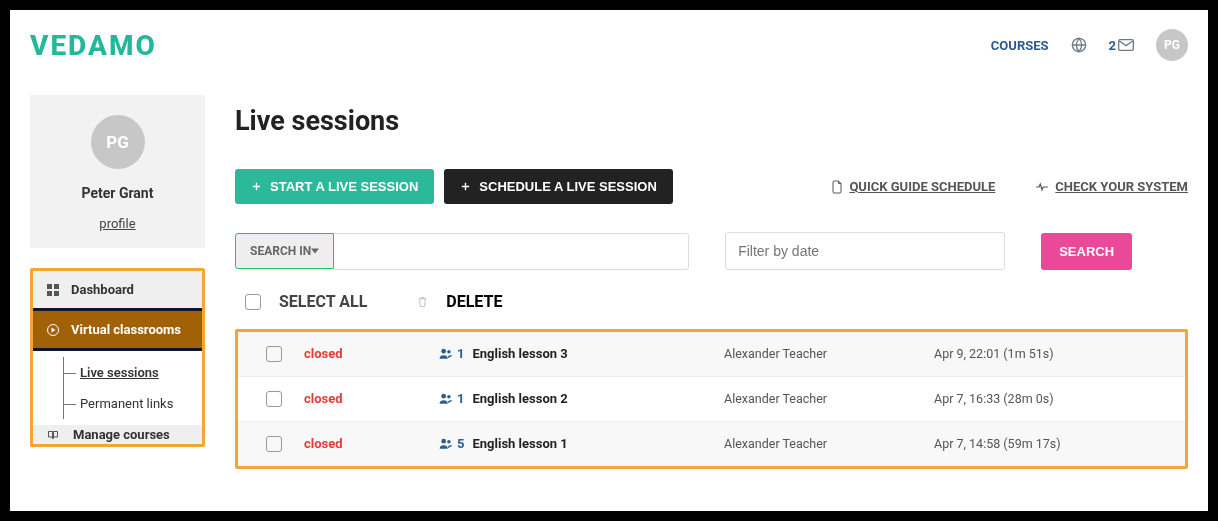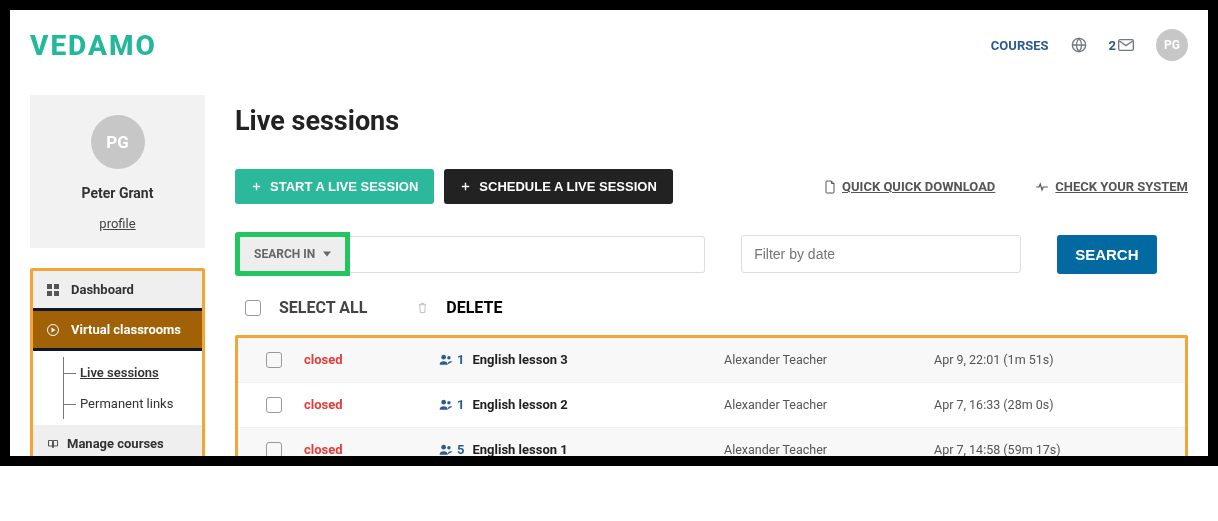--- a/index.html
+++ b/index.html
@@ -1,17 +1,17 @@
 <!DOCTYPE html>
 <html><head>
 <meta charset="utf-8">
 <style>
   * { box-sizing: border-box; margin: 0; padding: 0; }
   body { font-family: -apple-system, "Segoe UI", Roboto, Arial, sans-serif; background:#fff; color:#333; }
-  .frame { width:1218px; height:466px; border:10px solid #000; margin:0 auto; padding:15px 20px 0 20px; overflow:hidden; }
+  .frame { width:1218px; height:521px; border:10px solid #000; margin:0 auto; padding:15px 20px 0 20px; overflow:hidden; }
 
   
   .top { display:flex; justify-content:space-between; align-items:center; height:40px; margin-bottom:30px; }
   .logo { font-size:28px; font-weight:800; letter-spacing:2px; color:#24b89a; }
   .top-right { display:flex; align-items:center; gap:22px; }
   .top-link { color:#2c5a8f; font-weight:700; font-size:13px; }
   .glyph { color:#6f7a86; font-size:16px; }
   .avatar-sm { width:32px; height:32px; border-radius:50%; background:#c7c7c7; color:#fff; display:flex; align-items:center; justify-content:center; font-size:12px; font-weight:700; }
 
   .cols { display:flex; gap:30px; }
@@ -26,39 +26,39 @@
   .nav-item { background:#efefef; padding:11px 14px; font-size:13px; font-weight:700; color:#333; display:flex; align-items:center; gap:10px; border-bottom:3px solid #0f172a; }
   .nav-item .ic { width:14px; display:inline-block; color:#555; }
   .nav-active { background:#a16207; color:#fff; }
   .nav-active .ic { color:#fff; }
   .sub { background:#fff; padding:6px 0 6px 30px; }
   .tree { border-left:1px solid #777; padding:0; }
   .tree-row { position:relative; padding:8px 0 8px 16px; font-size:13px; color:#333; }
   .tree-row:before { content:""; position:absolute; left:0; top:16px; width:12px; height:1px; background:#777; }
   .tree-row.active a { text-decoration:underline; font-weight:600; }
   .tree-row a { color:#333; text-decoration:none; }
-  .nav-bottom { background:#efefef; padding:11px 14px; font-size:13px; font-weight:700; color:#333; display:flex; align-items:center; gap:8px; }
+  .nav-bottom { background:#efefef; padding:2px 14px; font-size:13px; font-weight:700; color:#333; display:flex; align-items:center; gap:14px; }
 
   
   .main { flex:1; }
   h1 { font-size:27px; font-weight:700; color:#222; margin:10px 0 32px; }
   .row { display:flex; align-items:center; }
   .actions { gap:10px; margin-bottom:28px; }
   .btn { border:none; border-radius:3px; padding:10px 16px; font-size:13px; font-weight:700; cursor:pointer; display:inline-flex; align-items:center; gap:8px; }
   .btn-teal { background:#2cb89a; color:#fff; }
   .btn-dark { background:#222; color:#fff; }
   .spacer { flex:1; }
   .link-muted { color:#555; font-size:13px; font-weight:700; display:inline-flex; align-items:center; gap:6px; }
 
   .search-row { gap:0; margin-bottom:14px; }
-  .search-in { background:#eee; border:5px solid #22c55e; border-radius:3px 0 0 3px; padding:10px 14px; font-size:12px; font-weight:700; color:#666; display:flex; align-items:center; gap:8px; }
+  .search-in { background:#eee; border:1px solid #22c55e; border-radius:3px 0 0 3px; padding:10px 14px; font-size:12px; font-weight:700; color:#666; display:flex; align-items:center; gap:0; }
   .txt { flex:1; max-width:355px; border:1px solid #ddd; border-left:none; border-radius:0 3px 3px 0; padding:10px; font-size:13px; }
   .gap { width:36px; }
   .date { width:280px; border:1px solid #ddd; border-radius:3px; padding:10px 12px; font-size:14px; color:#999; }
-  .btn-search { background:#0369a1; color:#fff; border:none; border-radius:3px; padding:11px 18px; font-size:15px; font-weight:700; margin-left:36px; }
+  .btn-search { background:#ec4899; color:#fff; border:none; border-radius:3px; padding:11px 18px; font-size:13px; font-weight:700; margin-left:36px; }
 
   .toolbar { gap:18px; padding:8px 10px; margin-bottom:10px; }
   .chk { width:16px; height:16px; border:1.5px solid #999; border-radius:3px; display:inline-block; }
   .tool-label { font-size:16px; font-weight:700; color:#444; }
   .tool-disabled { color:#000000; }
 
   .results { border:3px solid #f3a536; border-radius:2px; }
   .r-row { display:flex; align-items:flex-start; padding:14px 28px; border-bottom:1px solid #eee; font-size:13px; }
   .r-row:last-child { border-bottom:none; }
   .r-row:nth-child(odd) { background:#f8f8f8; }
@@ -166,21 +166,21 @@
           <span>SCHEDULE A LIVE SESSION</span>
         </button>
         <div class="spacer"></div>
         <a href="#" class="link-muted">
           <span>
               <svg width="12" height="14" viewBox="0 0 24 28" fill="none" stroke="#555" stroke-width="2">
                 <path d="M6 2h9l5 5v17a2 2 0 0 1-2 2H6a2 2 0 0 1-2-2V4a2 2 0 0 1 2-2z"></path>
                 <path d="M15 2v5h5"></path>
               </svg>
             </span>
-          <span>QUICK QUICK DOWNLOAD</span>
+          <span>QUICK GUIDE SCHEDULE</span>
         </a>
         <span style="width:20px"></span>
         <a href="#" class="link-muted">
           <span>
               <svg width="14" height="12" viewBox="0 0 24 20" fill="none" stroke="#555" stroke-width="2">
                 <path d="M2 10h5l2-5 3 10 2-5h8"></path>
               </svg>
             </span>
           <span>CHECK YOUR SYSTEM</span>
         </a>

